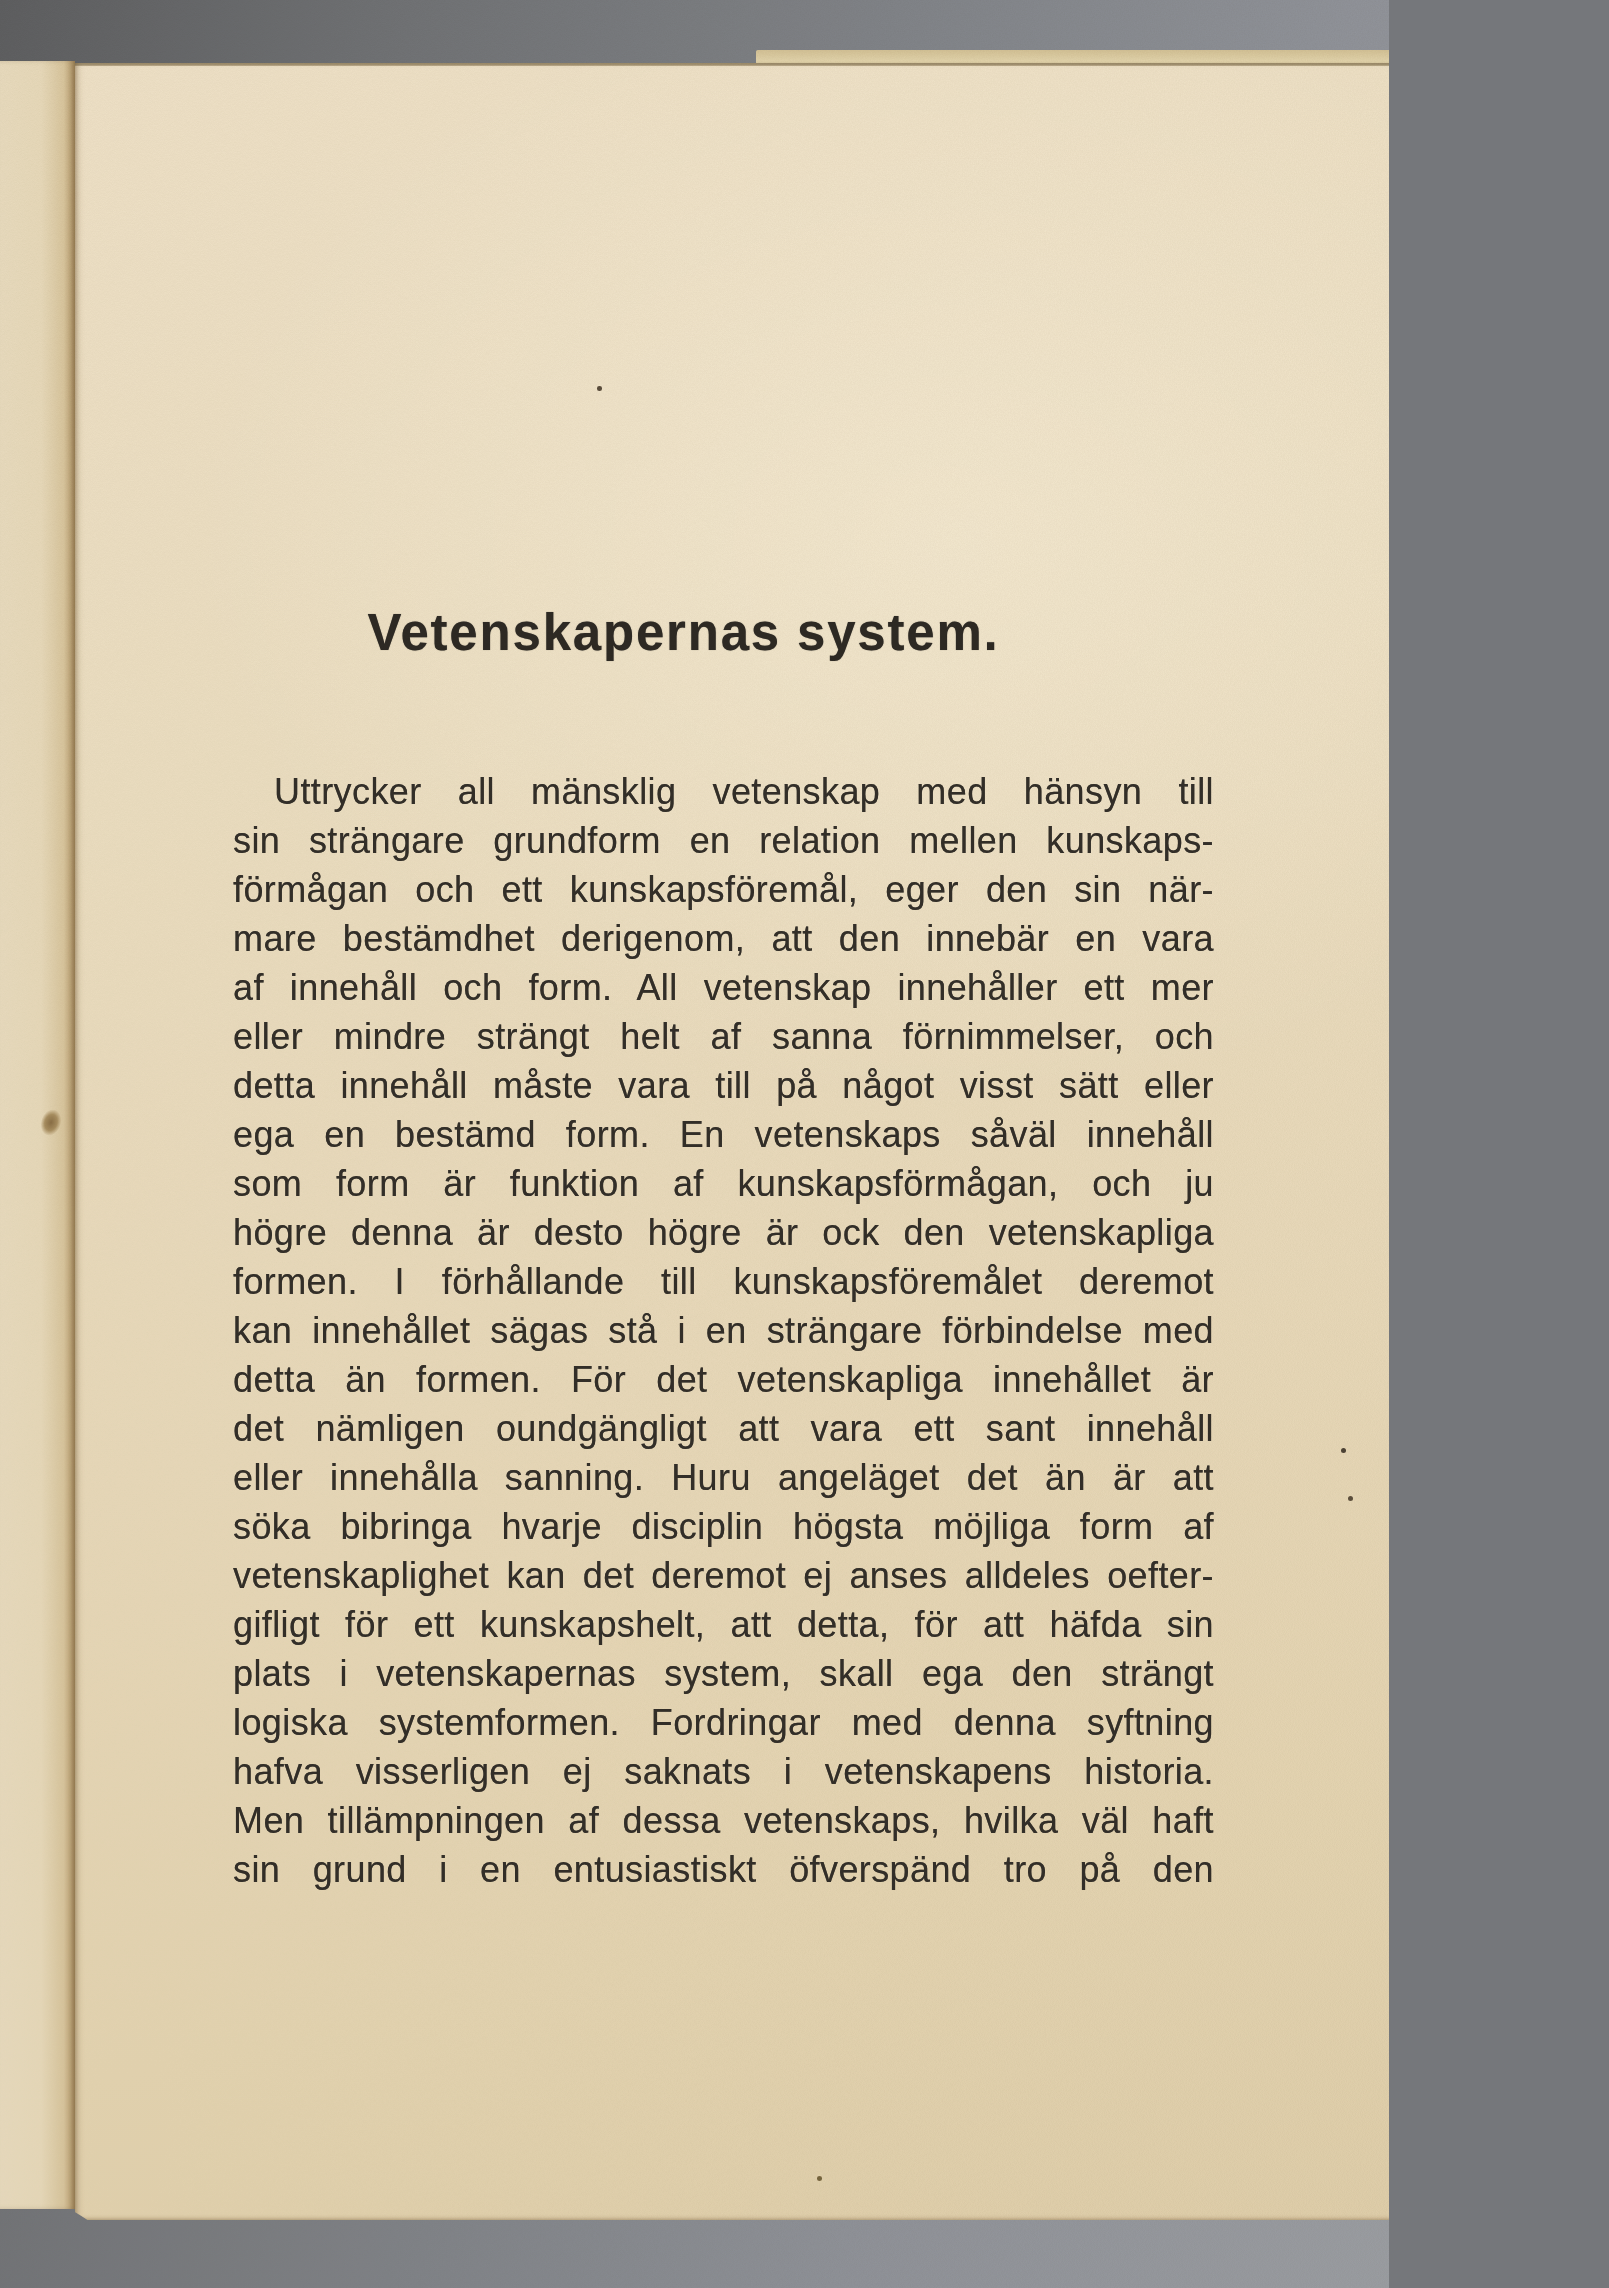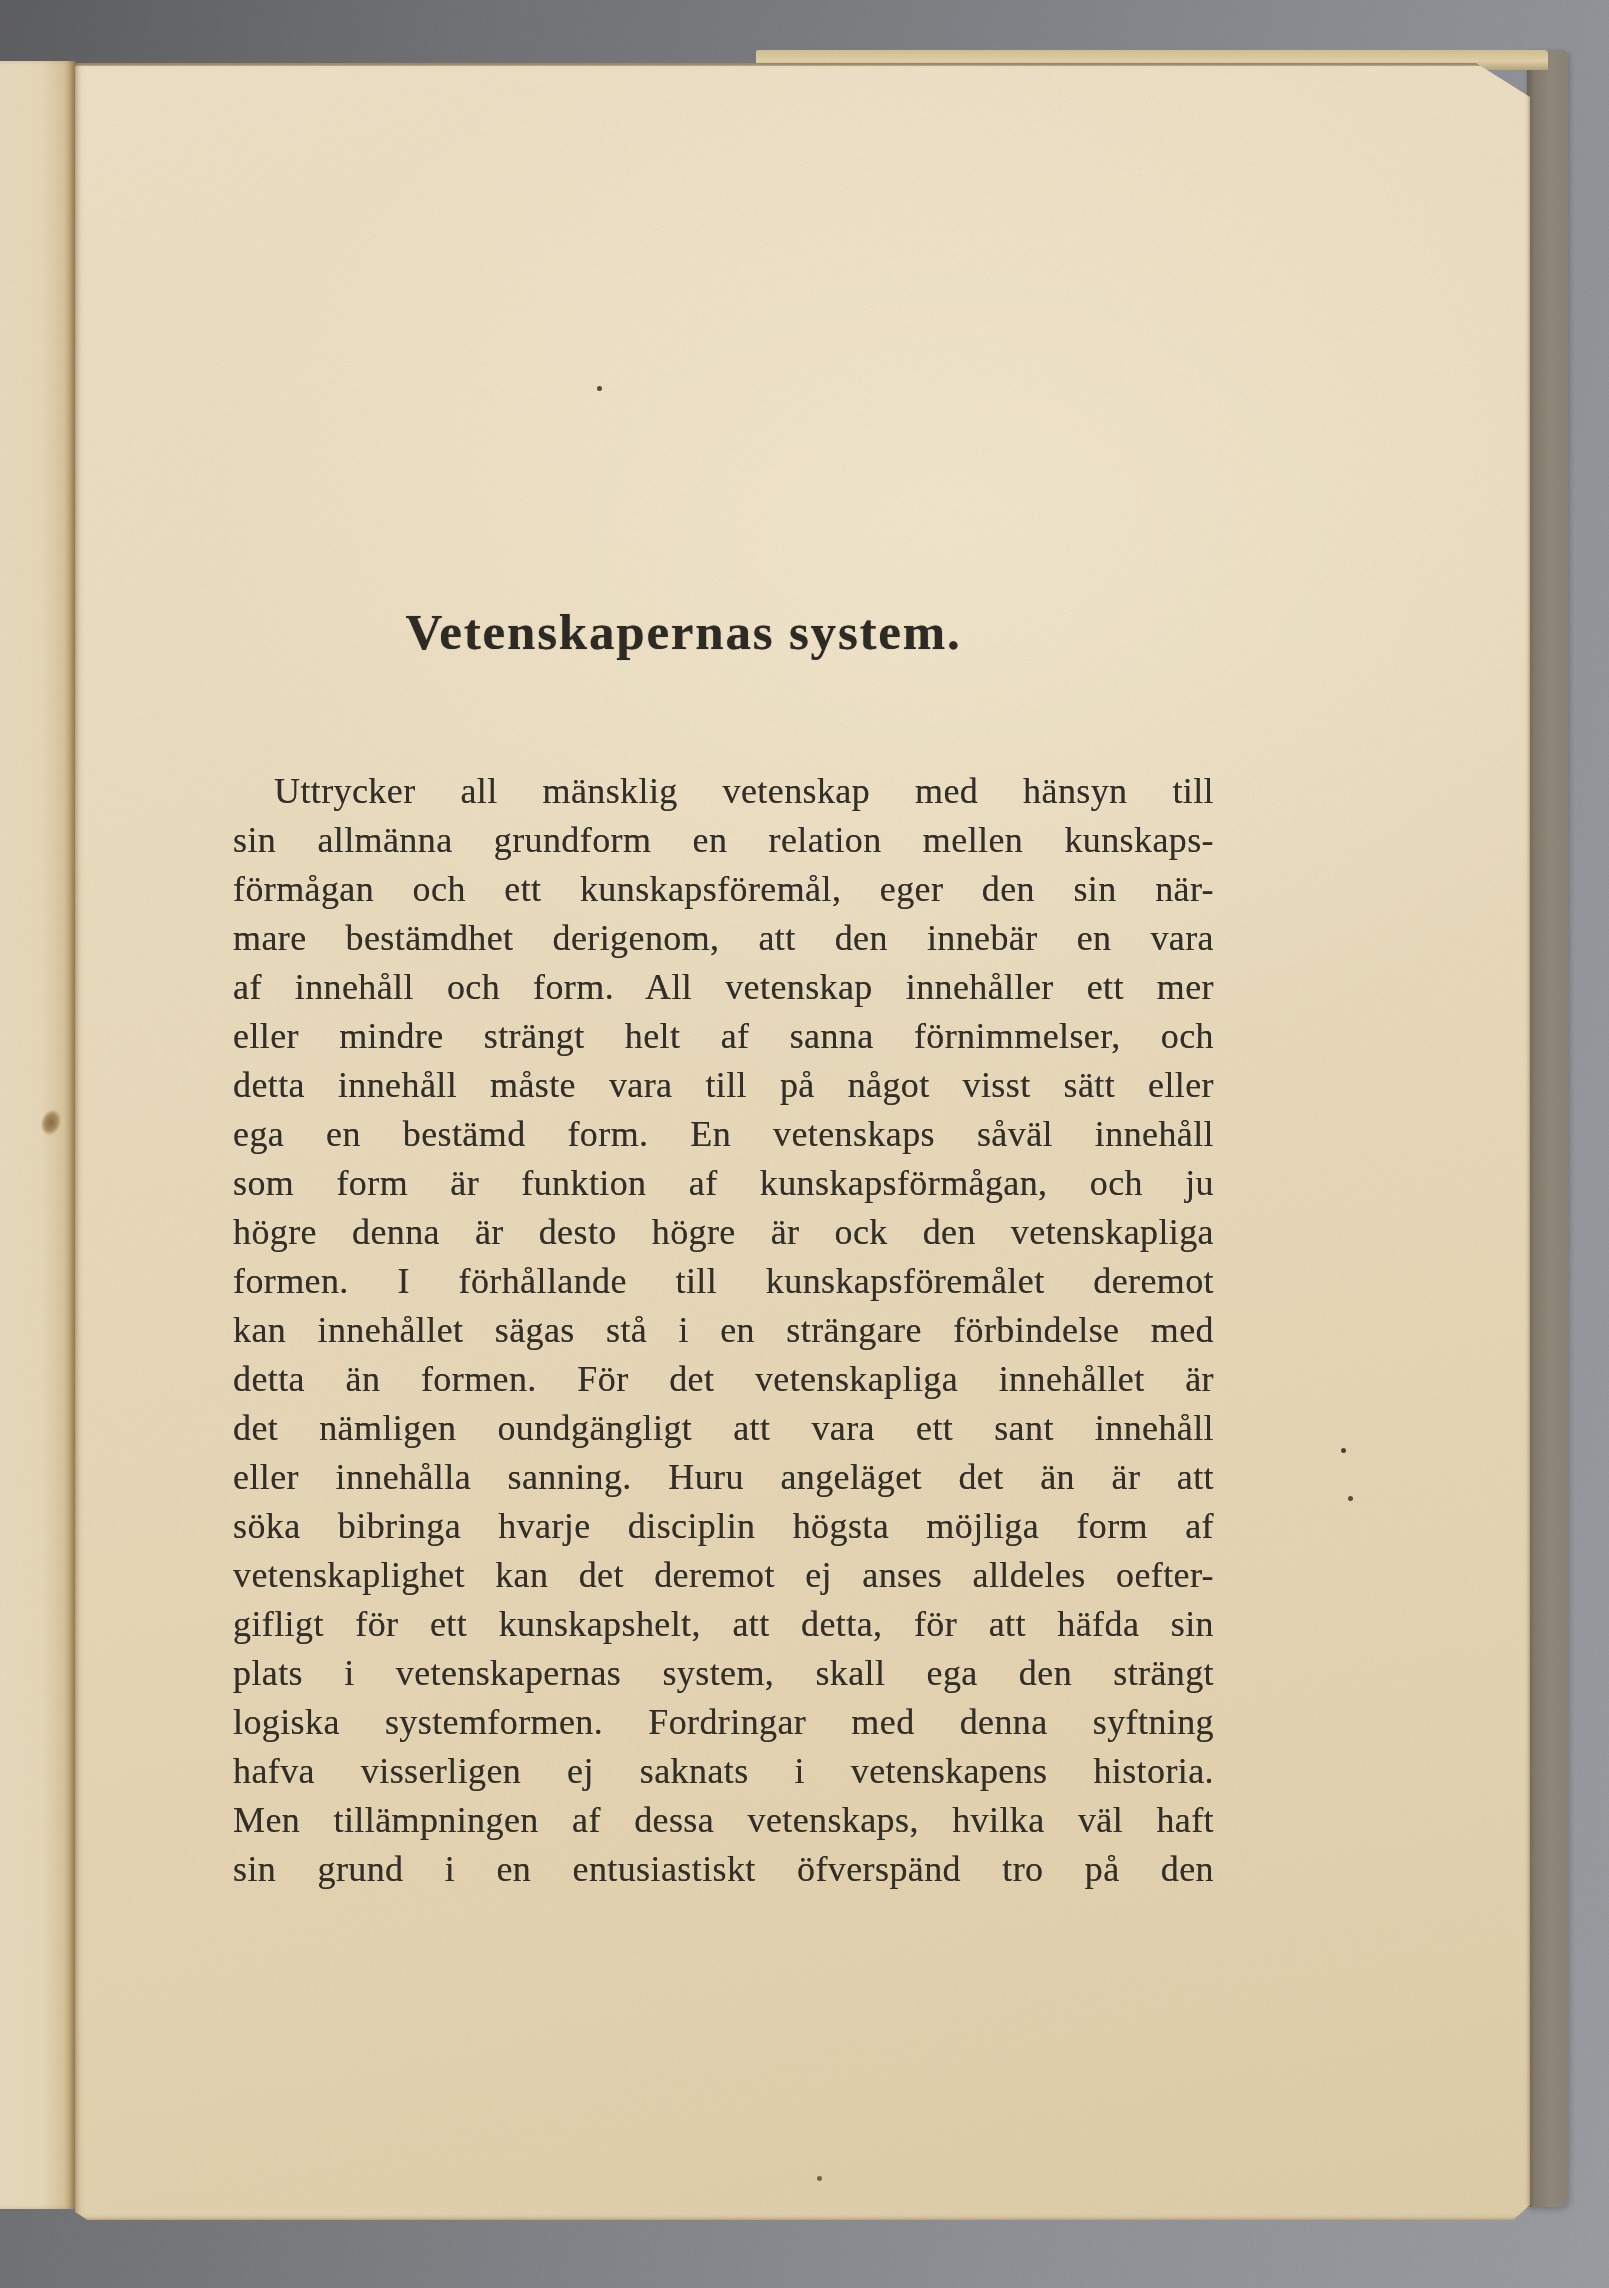--- a/index.html
+++ b/index.html
@@ -1,19 +1,19 @@
 <!DOCTYPE html>
 <html style="font-size:14.4px"><head>
 <meta charset="utf-8">
 <style>
   html,body{margin:0;padding:0;background:#75777b;}
   .scene{
-    position:relative;width:1609px;height:2289px;overflow:hidden;
+    position:relative;width:1389px;height:2289px;overflow:hidden;
     background:linear-gradient(102deg,#5e5f61 0%,#717376 22%,#818489 48%,#90939a 72%,#9b9ea3 100%);
-    font-family:Liberation Serif, serif;
+    font-family:Liberation Sans, sans-serif;
   }
   
   .cover-edge{
     position:absolute;left:1527px;top:50px;width:41px;height:2157px;
     background:linear-gradient(90deg,#6b6254 0%,#837b6d 18%,#918a7c 55%,#8a8478 100%);
     border-radius:2.7px 5.4px 10.8px 2.7px;
     box-shadow:1.8px 2.7px 5.4px rgba(40,40,40,.25);
   }
   
   .page-stack-edge{
@@ -81,21 +81,21 @@
   <div class="cover-edge"></div>
   <div class="page-stack-edge"></div>
   <div class="under-page"></div>
 
   <div class="book-page"></div>
 
   <div class="page-title">Vetenskapernas system.</div>
 
   <div class="body-text" id="body-text">
       <div class="line">Uttrycker all mänsklig vetenskap med hänsyn till</div>
-      <div class="line">sin allmänna grundform en relation mellen kunskaps-</div>
+      <div class="line">sin strängare grundform en relation mellen kunskaps-</div>
       <div class="line">förmågan och ett kunskapsföremål, eger den sin när-</div>
       <div class="line">mare bestämdhet derigenom, att den innebär en vara</div>
       <div class="line">af innehåll och form.  All vetenskap innehåller ett mer</div>
       <div class="line">eller mindre strängt helt af sanna förnimmelser, och</div>
       <div class="line">detta innehåll måste vara till på något visst sätt eller</div>
       <div class="line">ega en bestämd form.  En vetenskaps såväl innehåll</div>
       <div class="line">som form är funktion af kunskapsförmågan, och ju</div>
       <div class="line">högre denna är desto högre är ock den vetenskapliga</div>
       <div class="line">formen.  I förhållande till kunskapsföremålet deremot</div>
       <div class="line">kan innehållet sägas stå i en strängare förbindelse med</div>

